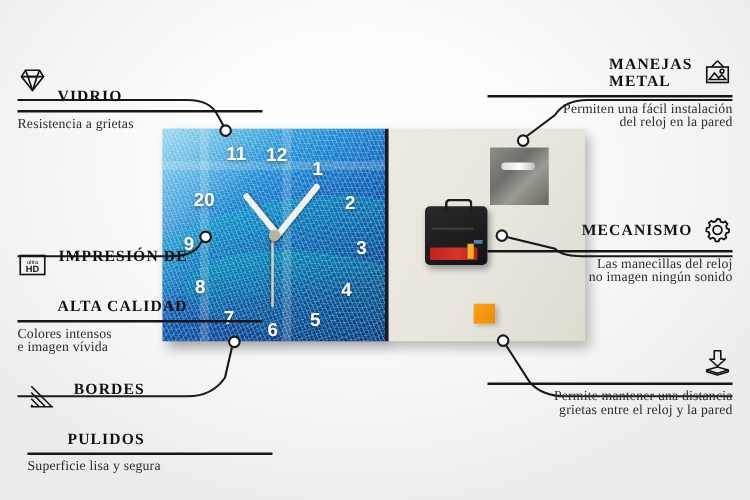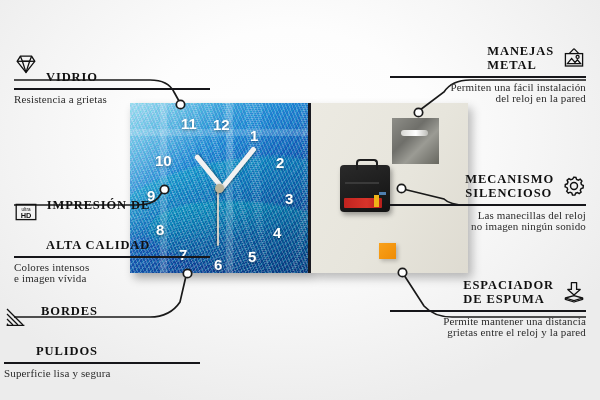--- a/index.html
+++ b/index.html
@@ -118,21 +118,21 @@
   .feat.left .sub{text-align:left;}
   .feat.right .head{justify-content:flex-end;flex-direction:row;}
   .feat.right .title{text-align:left;}
   .feat.right .sub{text-align:right;}
 
   .ic{width:24px;height:24px;flex:0 0 24px;display:block;}
   .ic svg{display:block;width:24px;height:24px;}
 
   #f1{left:14px;top:44px;}
   #f2{left:14px;top:172px;}
-  #f3{left:4px;top:278px;}
+  #f3{left:22px;top:278px;}
   #f4{left:390px;top:44px;}
   #f5{left:390px;top:172px;}
   #f6{left:390px;top:278px;}
 
   #connectors{position:absolute;inset:0;}
 </style>
 </head>
 <body>
 
 <div id="stage">
@@ -153,21 +153,21 @@
       <span class="num" style="left:83px;top:14px">12</span>
       <span class="num" style="left:120px;top:25px">1</span>
       <span class="num" style="left:146px;top:52px">2</span>
       <span class="num" style="left:155px;top:88px">3</span>
       <span class="num" style="left:143px;top:122px">4</span>
       <span class="num" style="left:118px;top:146px">5</span>
       <span class="num" style="left:84px;top:154px">6</span>
       <span class="num" style="left:49px;top:144px">7</span>
       <span class="num" style="left:26px;top:119px">8</span>
       <span class="num" style="left:17px;top:85px">9</span>
-      <span class="num" style="left:25px;top:50px">10</span>
+      <span class="num" style="left:25px;top:50px">20</span>
       <span class="num" style="left:51px;top:13px">11</span>
 
       <div id="hand-sec"></div>
       <div id="hand-hour"></div>
       <div id="hand-min"></div>
       <div id="pivot"></div>
     </div>
 
     <div id="back">
       <div id="hanger">
@@ -283,21 +283,20 @@
     </div>
     <div class="rule"></div>
     <div class="sub">Permiten una fácil instalación</div>
     <div class="sub">del reloj en la pared</div>
   </div>
 
   <div class="feat right" id="f5">
     <div class="head">
       <span>
         <span class="title" style="display:block">MECANISMO</span>
-        <span class="title" style="display:block">SILENCIOSO</span>
       </span>
       <span class="ic">
         <svg viewBox="0 0 24 24">
             <g fill="none" stroke="#111" stroke-width="1.45">
           <path d="M12 3.1 L13.9 3.5 L14.6 5.5 L16.4 6.1 L18.2 5.1 L19.9 7.1
                    L18.9 8.8 L19.4 10.6 L21.3 11.5 L21.1 13.9 L19.1 14.5
                    L18.3 16.2 L19.1 18 L17.2 19.6 L15.5 18.6 L13.7 19.2
                    L12.9 21.1 L10.5 21 L9.8 19 L8.1 18.2 L6.3 19.1 L4.7 17.2
                    L5.7 15.5 L5.1 13.7 L3.1 12.9 L3.3 10.5 L5.3 9.8 L6 8.1
                    L5.1 6.3 L7 4.7 L8.7 5.7 L10.5 5.1 Z"></path>
@@ -306,24 +305,20 @@
           </svg>
       </span>
     </div>
     <div class="rule"></div>
     <div class="sub">Las manecillas del reloj</div>
     <div class="sub">no imagen ningún sonido</div>
   </div>
 
   <div class="feat right" id="f6">
     <div class="head">
-      <span>
-        <span class="title" style="display:block">ESPACIADOR</span>
-        <span class="title" style="display:block">DE ESPUMA</span>
-      </span>
       <span class="ic">
         <svg viewBox="0 0 24 24">
             <g fill="none" stroke="#111" stroke-width="1.3" stroke-linejoin="round">
           <path d="M9.4 2.6 H14.6 V9.4 H18.2 L12 15 L5.8 9.4 H9.4 Z"></path>
           <path d="M12 15.6 L20.6 18 L12 20.6 L3.4 18 Z"></path>
           <path d="M3.4 18 V19.4 L12 22 L20.6 19.4 V18"></path>
         </g>
           </svg>
       </span>
     </div>

